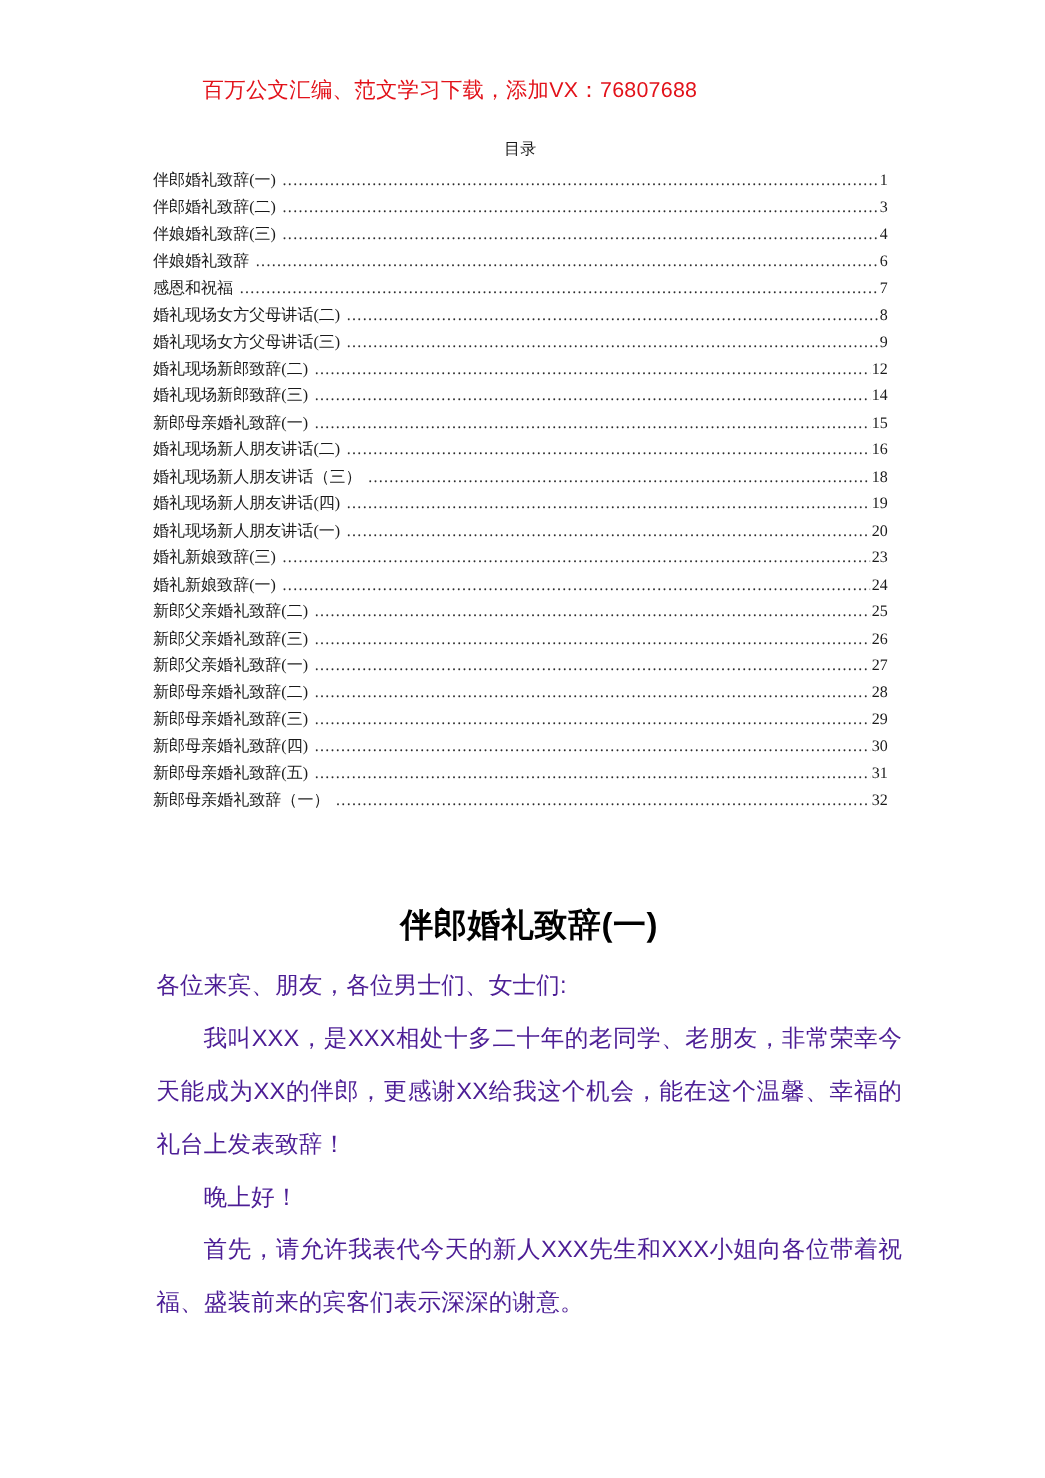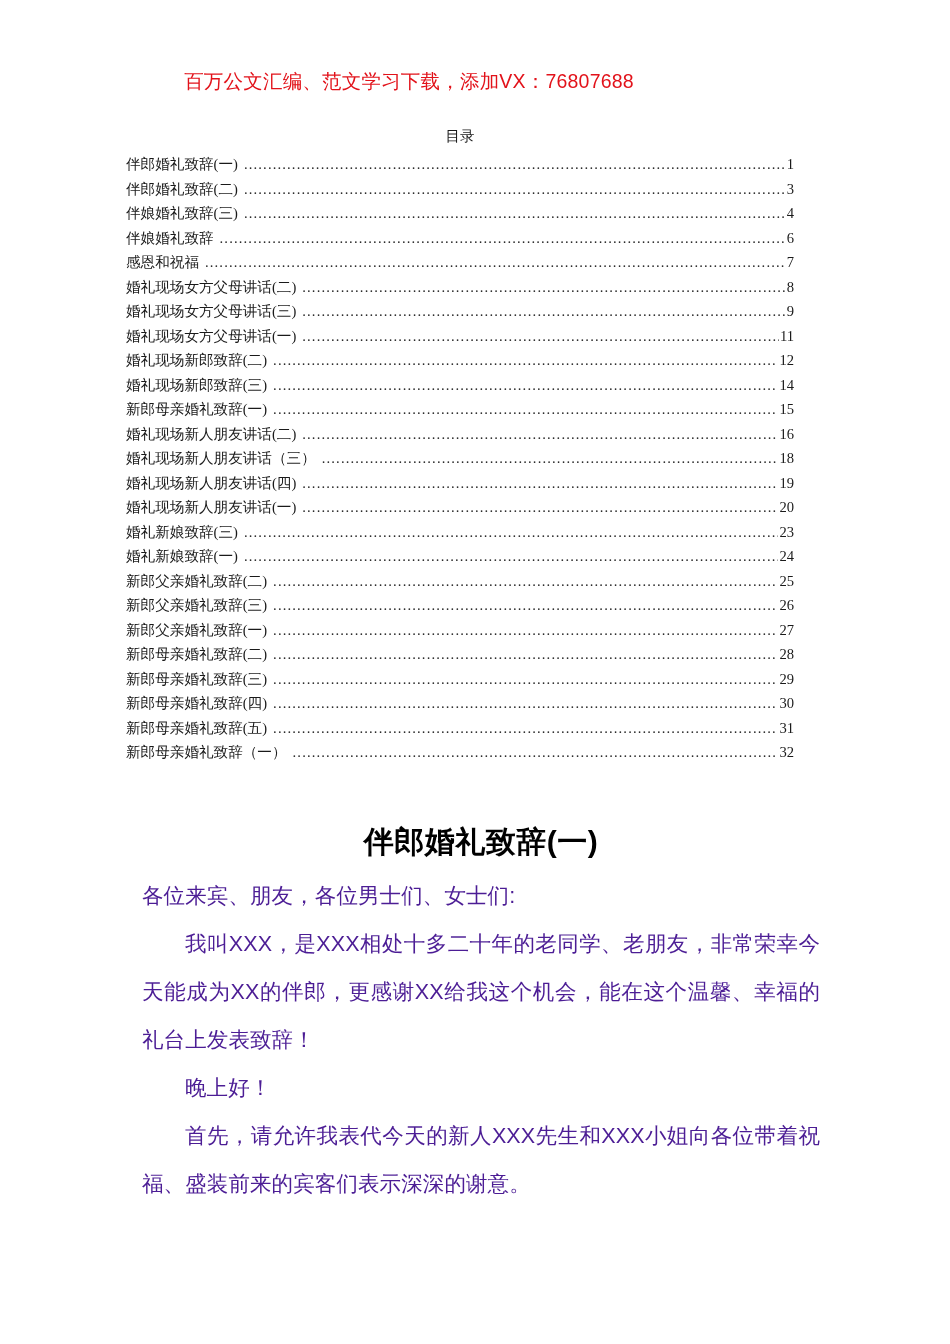--- a/index.html
+++ b/index.html
@@ -31,21 +31,21 @@
     font-family: "Liberation Sans", sans-serif;
     font-size: 19.5px;
     font-weight: 400;
     letter-spacing: 0.2px;
     white-space: nowrap;
   }
 
   
   .toc-wrap {
     position: absolute;
-    left: 126px;
+    left: 139px;
     top: 126px;
     width: 668px;
   }
   .toc-title {
     text-align: center;
     font-family: "Liberation Serif", serif;
     font-size: 14.5px;
     color: #1a1a1a;
     line-height: 20px;
     margin-bottom: 6px;
@@ -167,26 +167,20 @@
           <span class="toc-label">婚礼现场女方父母讲话(二)</span>
           <span class="toc-gap"></span>
           <span class="toc-leader"></span>
           <span class="toc-page">8</span>
         </div>
         <div class="toc-row">
           <span class="toc-label">婚礼现场女方父母讲话(三)</span>
           <span class="toc-gap"></span>
           <span class="toc-leader"></span>
           <span class="toc-page">9</span>
-        </div>
-        <div class="toc-row">
-          <span class="toc-label">婚礼现场女方父母讲话(一)</span>
-          <span class="toc-gap"></span>
-          <span class="toc-leader"></span>
-          <span class="toc-page">11</span>
         </div>
         <div class="toc-row">
           <span class="toc-label">婚礼现场新郎致辞(二)</span>
           <span class="toc-gap"></span>
           <span class="toc-leader"></span>
           <span class="toc-page">12</span>
         </div>
         <div class="toc-row">
           <span class="toc-label">婚礼现场新郎致辞(三)</span>
           <span class="toc-gap"></span>

